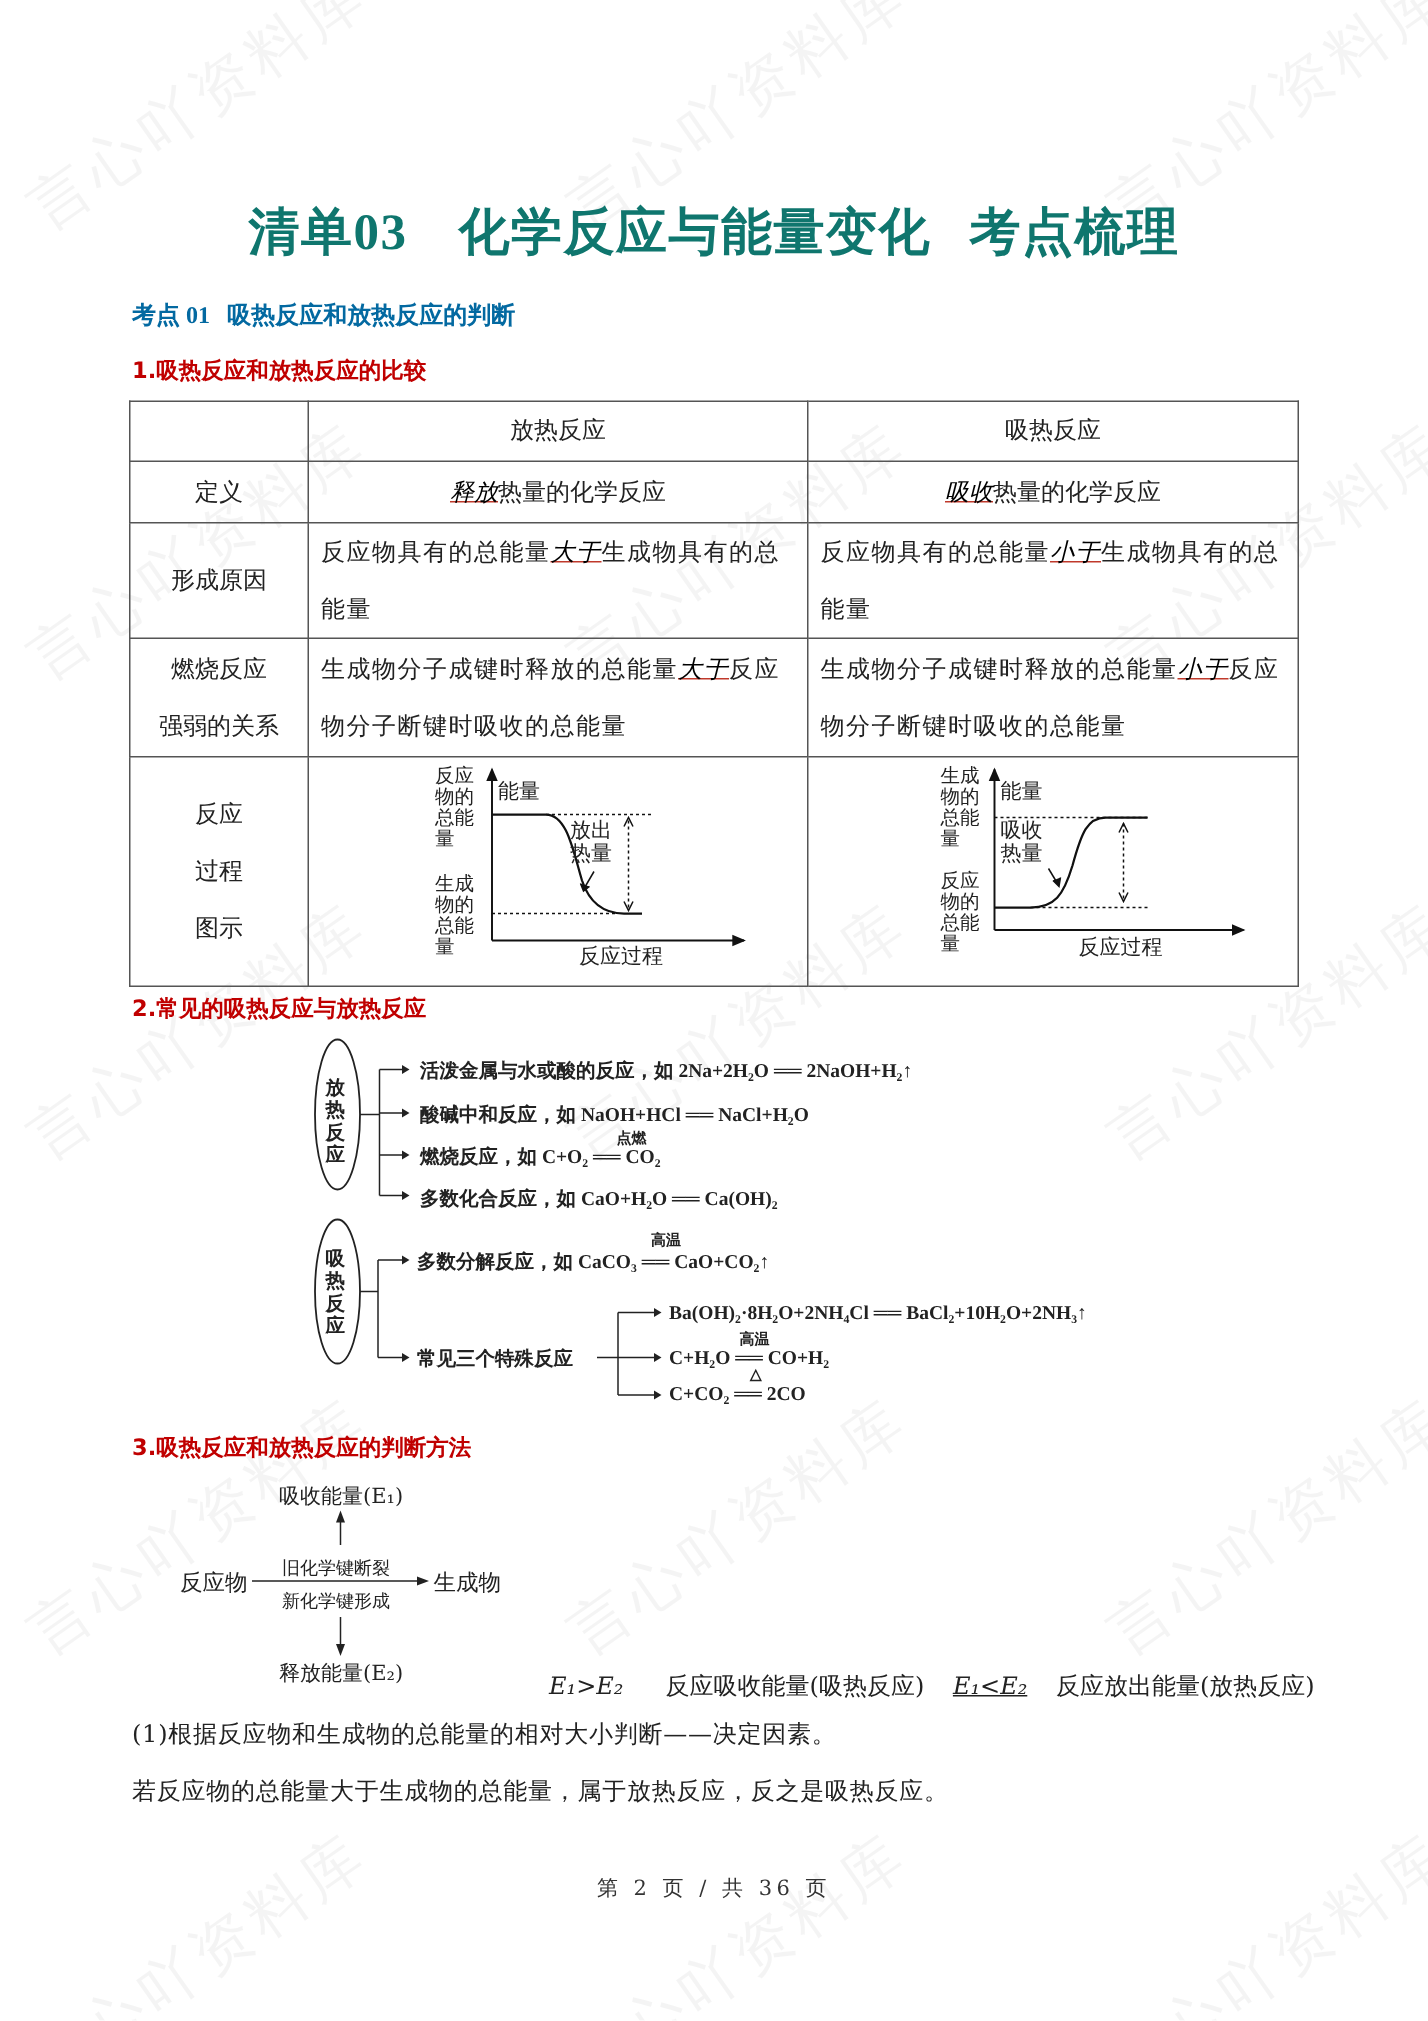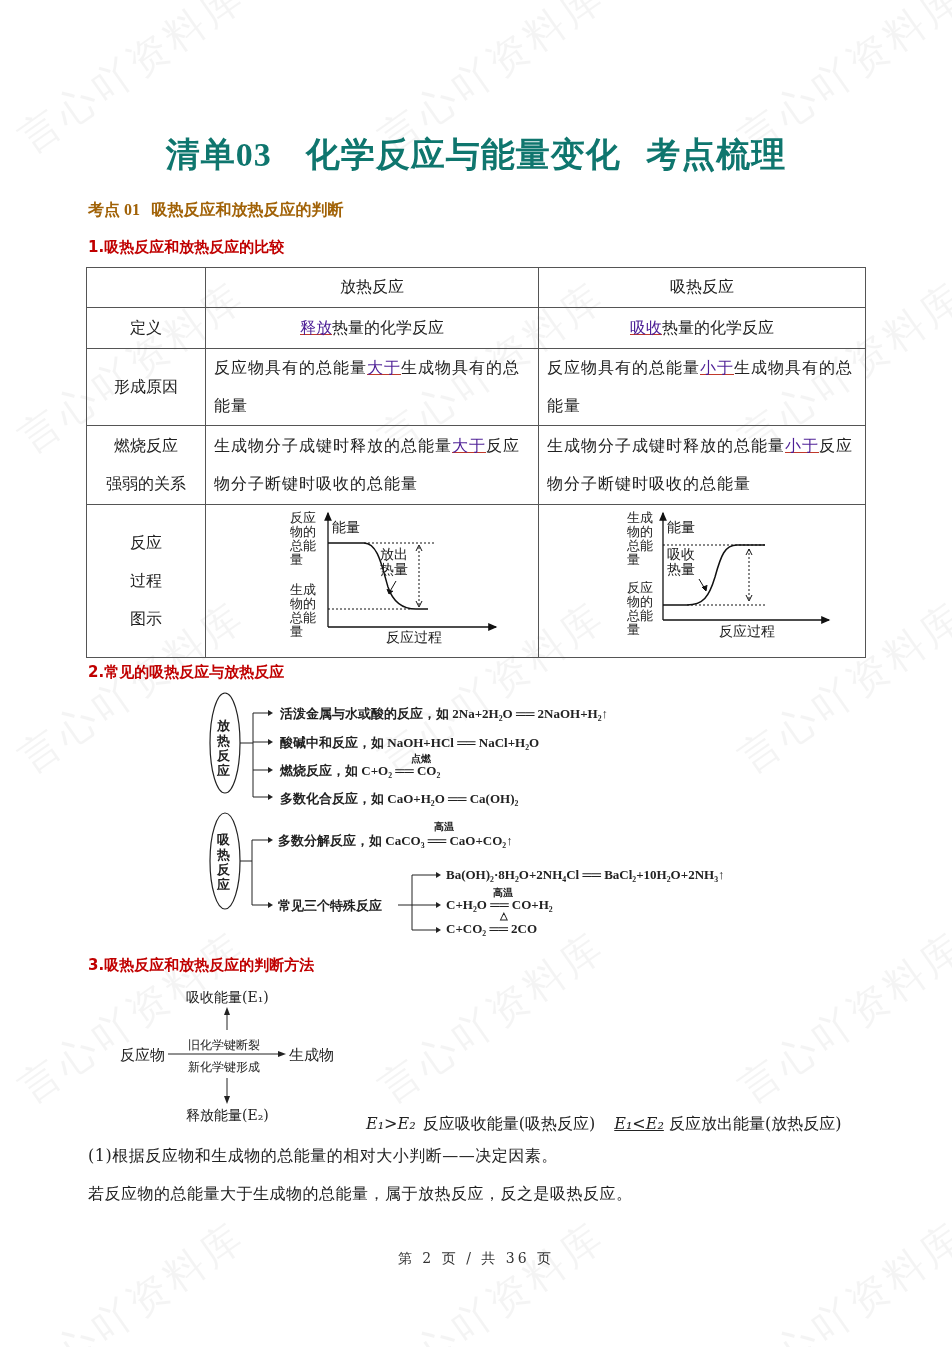--- a/index.html
+++ b/index.html
@@ -3,32 +3,32 @@
 <meta charset="utf-8">
 <style>
   html, body { margin: 0; padding: 0; background: #ffffff; }
   body { width: 952px; height: 1347px; position: relative; overflow: hidden;
          font-family: "DejaVu Serif", "Liberation Serif", serif; color: #222; }
   .wm { position: absolute; color: rgba(0,0,0,0.045); font-family: "DejaVu Sans", sans-serif;
         font-size: 40px; transform: rotate(-35deg); white-space: nowrap; pointer-events: none; letter-spacing: 4px; }
   .title { position: absolute; top: 132px; left: 0; width: 952px; text-align: center;
            font-family: "DejaVu Sans", sans-serif; font-weight: bold; font-size: 34px; color: #0f766e; letter-spacing: 1px; }
   .title .num { font-family: "Liberation Serif", serif; margin-right: 34px; }
-  .h1 { position: absolute; left: 88px; top: 200px; font-size: 16px; font-weight: bold; color: #a16207;
+  .h1 { position: absolute; left: 88px; top: 200px; font-size: 16px; font-weight: bold; color: #0369a1;
         font-family: "DejaVu Sans", sans-serif; }
   .h1 .kd { font-family: "Liberation Serif", serif; margin-right: 6px; }
   .h2 { position: absolute; left: 88px; font-size: 15px; font-weight: bold; color: #c00000;
         font-family: "DejaVu Sans", sans-serif; }
   table.cmp { position: absolute; left: 86px; top: 267px; width: 780px; border-collapse: collapse; font-size: 16px; }
   table.cmp td { border: 1px solid #555; vertical-align: middle; }
   .c0 { width: 116px; text-align: center; line-height: 38px; }
   .c1 { width: 330px; }
   .ctr { text-align: center; height: 37px; }
   .txt { padding: 0 8px; line-height: 38px; letter-spacing: 1px; }
-  .red { color: #4c1d95; text-decoration: underline; text-decoration-color: #c0392b; }
+  .red { color: #000000; text-decoration: underline; text-decoration-color: #c0392b; font-style: italic; }
   .diag { height: 150px; position: relative; }
   .flow { position: absolute; font-size: 13px; font-family: "Liberation Serif", serif; font-weight: bold; color: #222; }
   .flow span.cn { font-family: "DejaVu Sans", sans-serif; font-weight: bold; font-size: 13px; }
   .para { position: absolute; left: 88px; font-size: 16px; letter-spacing: 0.5px; text-align: center; }
   .footer { position: absolute; top: 1250px; left: 0; width: 952px; text-align: center; font-size: 14px; letter-spacing: 3px; color: #333; }
 </style>
 </head>
 <body>
 
 <div class="wm" style="left:0px;top:40px;">言心吖资料库</div>
@@ -214,21 +214,21 @@
 </svg>
 <div style="position:absolute;left:186px;top:989px;font-size:14px;">吸收能量(E₁)</div>
 <div style="position:absolute;left:120px;top:1046px;font-size:15px;">反应物</div>
 <div style="position:absolute;left:289px;top:1046px;font-size:15px;">生成物</div>
 <div style="position:absolute;left:188px;top:1037px;font-size:12px;">旧化学键断裂</div>
 <div style="position:absolute;left:188px;top:1059px;font-size:12px;">新化学键形成</div>
 <div style="position:absolute;left:186px;top:1107px;font-size:14px;">释放能量(E₂)</div>
 
 <div style="position:absolute;left:366px;top:1114px;font-size:16px;white-space:nowrap;">
   <i style="color:#222;">E₁&gt;E₂</i>
-  <span style="margin-left:2px;">反应吸收能量(吸热反应)</span>
+  <span style="margin-left:23px;">反应吸收能量(吸热反应)</span>
   <i style="margin-left:14px;text-decoration:underline;">E₁&lt;E₂</i>
-  <span style="margin-left:0;">反应放出能量(放热反应)</span>
+  <span style="margin-left:14px;">反应放出能量(放热反应)</span>
 </div>
 
 <div class="para" style="top:1146px;">(1)根据反应物和生成物的总能量的相对大小判断——决定因素。</div>
 <div class="para" style="top:1184px;">若反应物的总能量大于生成物的总能量，属于放热反应，反之是吸热反应。</div>
 
 <div class="footer">第 2 页 / 共 36 页</div>
 
 </body></html>

